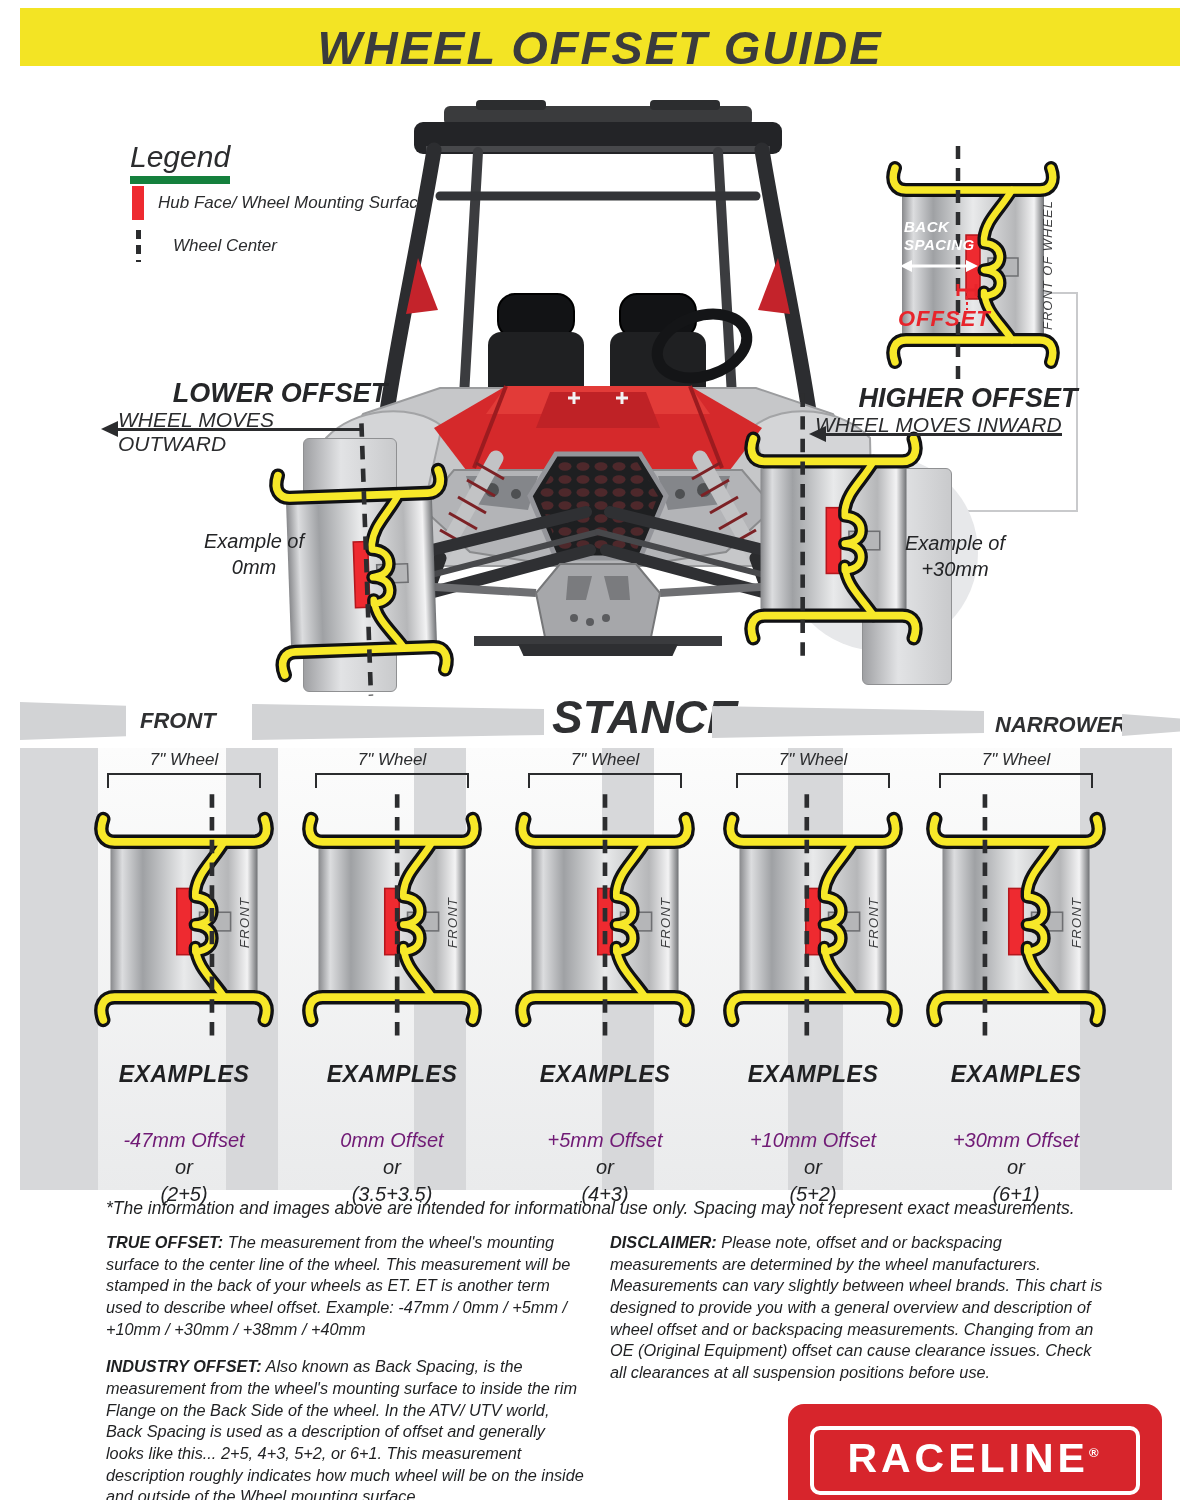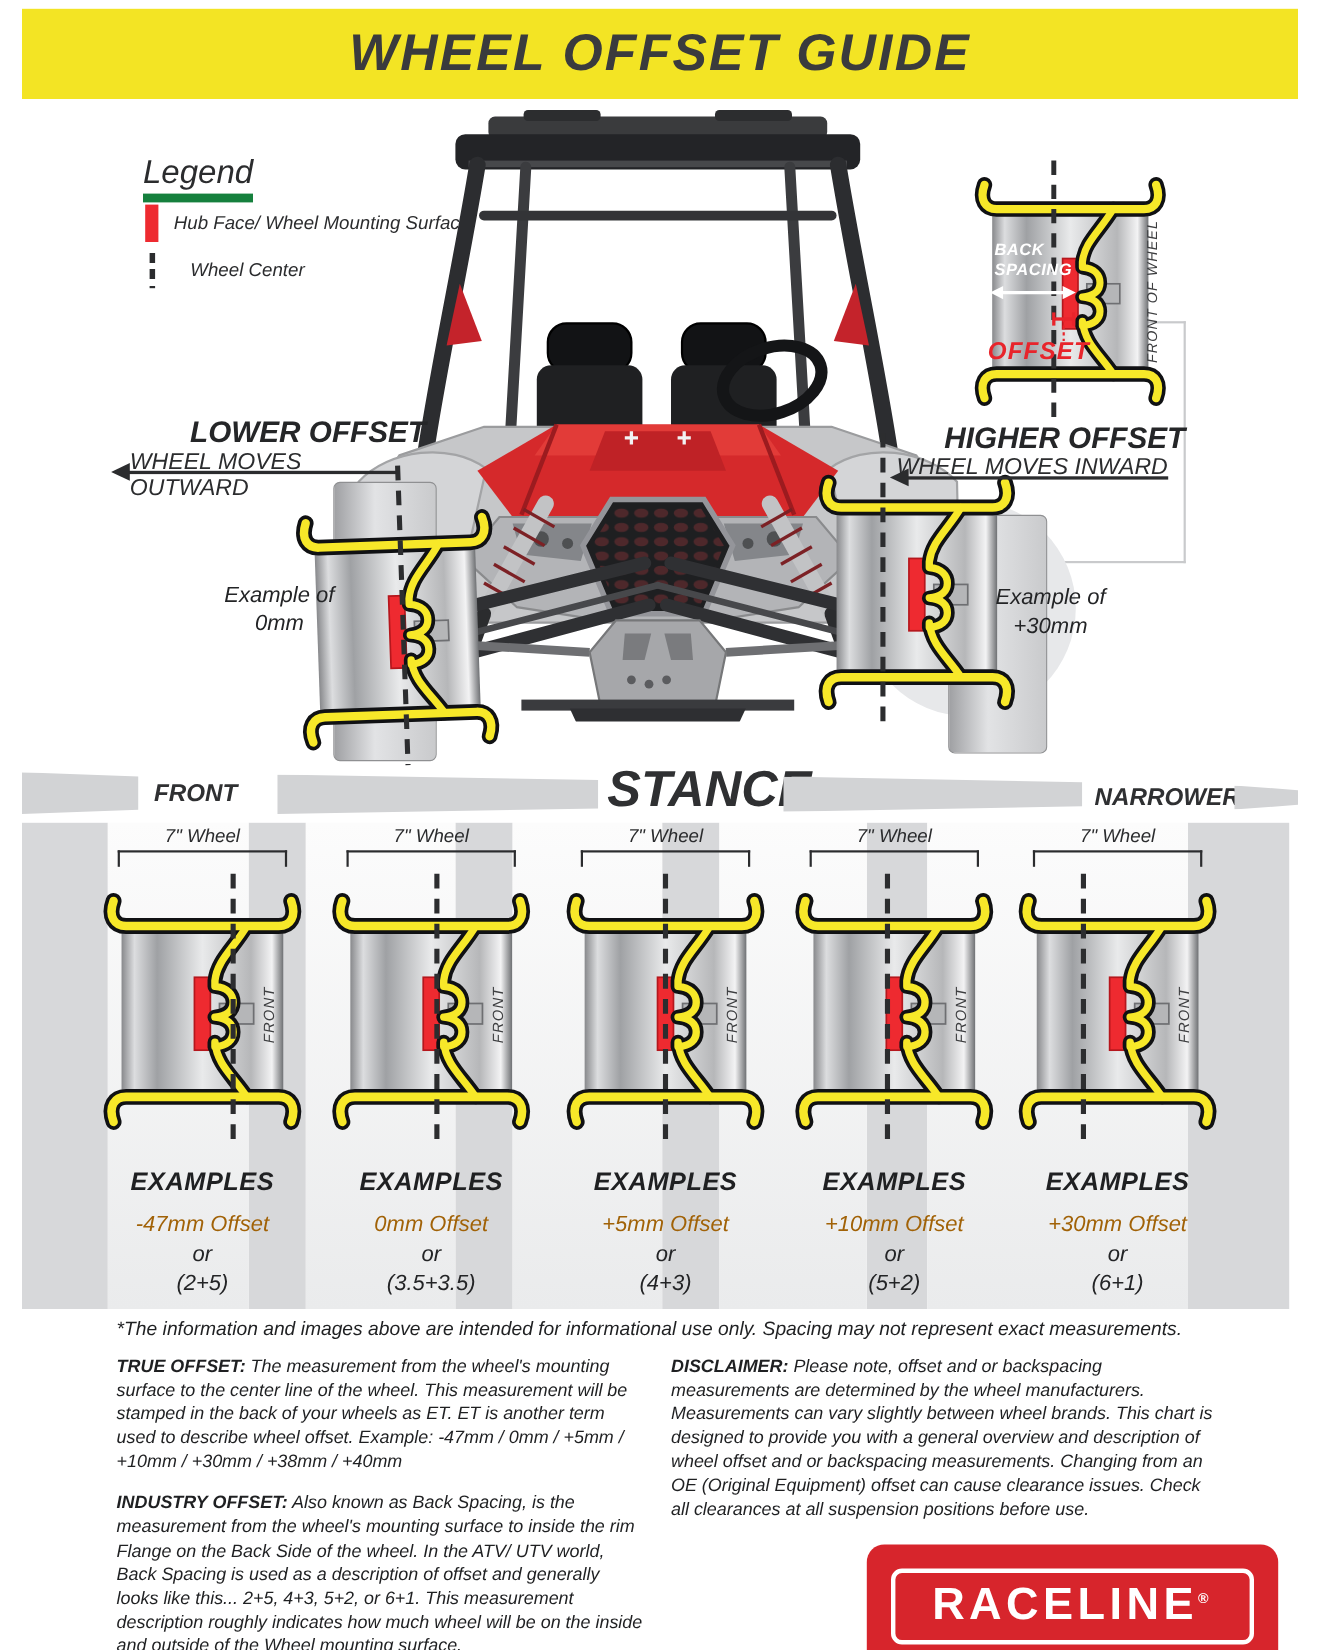--- a/index.html
+++ b/index.html
@@ -3,21 +3,21 @@
 <meta charset="utf-8">
 <style>
   html,body{margin:0;padding:0;}
   body{
     width:1200px;height:1500px;position:relative;background:#ffffff;
     font-family:"Liberation Sans",sans-serif;font-style:italic;color:#2b2c2e;
     overflow:hidden;
   }
   .abs{position:absolute;}
   
-  .banner{left:20px;top:8px;width:1160px;height:82px;background:#f3e424;}
+  .banner{left:20px;top:8px;width:1160px;height:58px;background:#f3e424;}
   .banner h1{
     margin:0;padding-top:12px;text-align:center;font-size:47px;font-weight:bold;
     font-style:italic;letter-spacing:2px;color:#3a3b3d;
   }
   
   .legend-title{left:130px;top:140px;font-size:30px;border-bottom:8px solid #15803d;padding-bottom:2px;}
   .legend-row{display:flex;align-items:center;gap:14px;}
   .hub-swatch{width:12px;height:34px;background:#ee2a30;}
   .center-swatch{width:5px;height:32px;background:repeating-linear-gradient(to bottom,#2b2c2e 0 9px,transparent 9px 15px);}
   .legend-label{font-size:17px;color:#2b2c2e;}
@@ -40,21 +40,21 @@
   .stance{left:0;top:692px;width:1200px;height:498px;}
   .wedge{position:absolute;background:#d2d3d5;}
   .stance-word{position:absolute;font-weight:bold;color:#2f3032;}
   .vbar{position:absolute;top:56px;height:442px;background:#d7d8da;z-index:1;}
   .panel{position:absolute;top:56px;height:442px;background:linear-gradient(to bottom,#fcfcfc,#eaebec);z-index:2;}
   .wcol{position:absolute;top:58px;width:176px;text-align:center;z-index:3;}
   .size-row{font-size:17px;color:#2b2c2e;margin-bottom:3px;}
   .bracket{height:13px;width:150px;margin:0 auto;border:2.5px solid #2b2c2e;border-bottom:none;}
   .wheel-svg{display:block;margin:2px auto 0;overflow:visible;}
   .ex-head{font-weight:bold;font-size:23px;margin-top:12px;letter-spacing:.5px;color:#1f2022;}
-  .ex-off{font-size:20px;margin-top:14px;color:#a16207;}
+  .ex-off{font-size:20px;margin-top:41px;color:#701a75;}
   .ex-or{font-size:20px;margin-top:4px;color:#232426;}
   .ex-bs{font-size:20px;margin-top:4px;color:#232426;}
   
   .note{left:106px;top:1198px;font-size:17.5px;color:#1f2022;}
   .txtcol{font-size:16.3px;line-height:1.33;color:#1f2022;}
   .txtcol p{margin:0 0 16px 0;}
   .txtcol b{font-weight:bold;}
   .logo{background:#d7252c;border-radius:16px;padding:22px;width:330px;margin:20px 0 0 178px;font-style:normal;}
   .logo-inner{border:4px solid #ffffff;border-radius:10px;text-align:center;padding:8px 2px 12px;color:#ffffff;font-weight:bold;font-size:41px;letter-spacing:4px;line-height:1;}
   .logo-inner sup{font-size:13px;}

